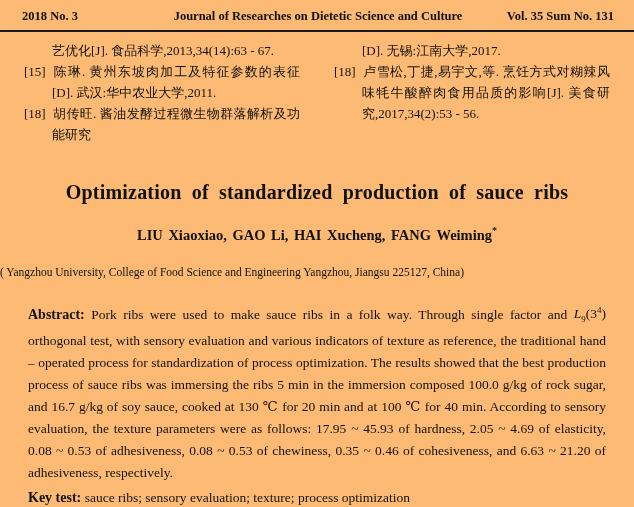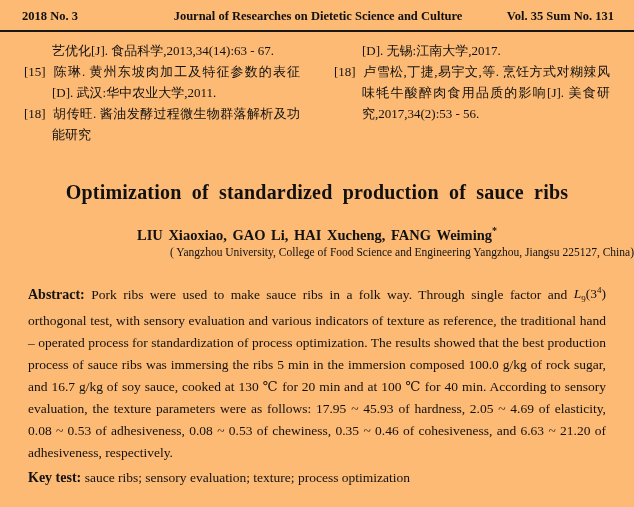--- a/index.html
+++ b/index.html
@@ -41,22 +41,22 @@
     word-spacing: 5px; letter-spacing: 0.2px;
   }
   .authors {
     margin: 21px 0 0;
     text-align: center;
     font-size: 14.5px; font-weight: 700;
     word-spacing: 2px;
   }
   .authors sup { font-size: 10px; }
   .affiliation {
-    margin: 2px 0 0;
-    text-align: right;
+    margin: 22px 0 0;
+    text-align: left;
     font-size: 11.5px;
   }
 
   
   .abstract {
     margin: 21px 28px 0;
     font-size: 13.5px; line-height: 22px;
     text-align: justify;
   }
   .abstract b { font-size: 14px; }

